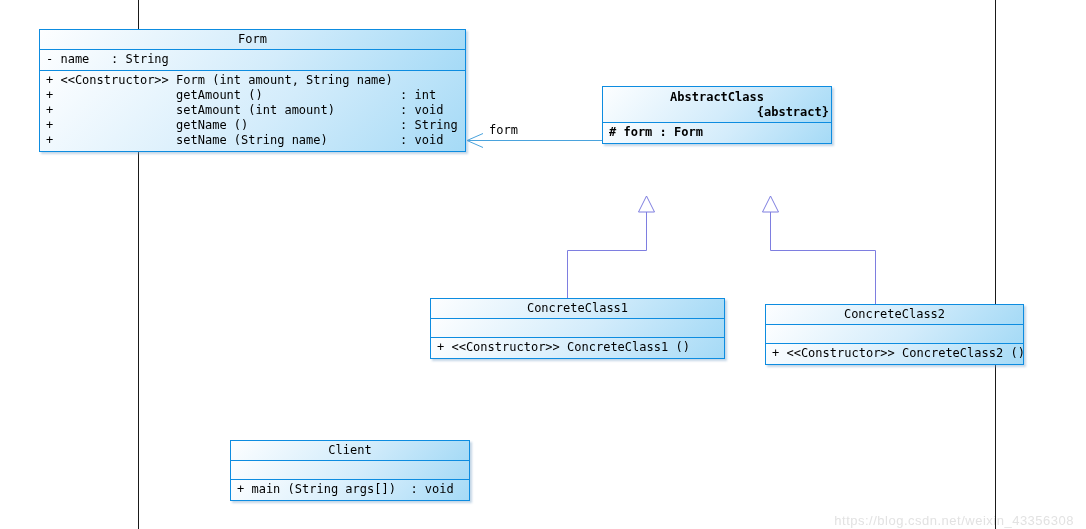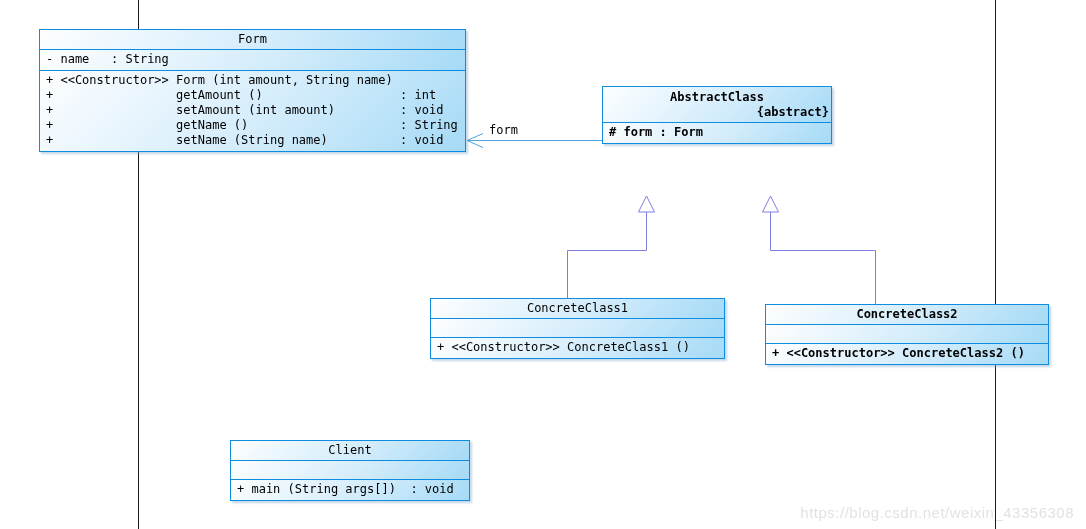--- a/index.html
+++ b/index.html
@@ -10,23 +10,23 @@
   html,body{margin:0;padding:0;background:#fff;}
   .canvas{
     position:relative;
     width:1086px;height:529px;
     background:#ffffff;
     overflow:hidden;
     font-family:"DejaVu Sans Mono","Liberation Mono",monospace;
     font-size:12px;color:#000;
   }
   .watermark{
-    position:absolute;right:12px;bottom:8px;
+    position:absolute;right:12px;bottom:1px;
     font-family:"Liberation Sans","DejaVu Sans",sans-serif;
-    font-size:15px;color:#e2e2e2;letter-spacing:.5px;
+    font-size:13px;color:#e2e2e2;letter-spacing:.5px;
     user-select:none;
   }
   svg.connector-layer{position:absolute;left:0;top:0;}
   .uml-class{
     position:absolute;
     box-sizing:border-box;
     border:1px solid var(--border-blue);
     box-shadow:2px 2px 2px rgba(125,165,200,.45);
     line-height:15px;
   }
@@ -98,21 +98,21 @@
   </div>
 
   <div class="uml-class" style="left:430px;top:298px;width:295px;">
     <div class="compartment c-title">ConcreteClass1</div>
     <div class="compartment c-attrs empty"></div>
     <div class="compartment c-methods">
       <div class="row">+ &lt;&lt;Constructor&gt;&gt; ConcreteClass1 ()</div>
     </div>
   </div>
 
-  <div class="uml-class" style="left:765px;top:304px;width:284px;font-weight:bold;">
+  <div class="uml-class" style="left:765px;top:304px;width:259px;">
     <div class="compartment c-title">ConcreteClass2</div>
     <div class="compartment c-attrs empty"></div>
     <div class="compartment c-methods">
       <div class="row">+ &lt;&lt;Constructor&gt;&gt; ConcreteClass2 ()</div>
     </div>
   </div>
 
   <div class="uml-class" style="left:230px;top:440px;width:240px;">
     <div class="compartment c-title">Client</div>
     <div class="compartment c-attrs empty"></div>

